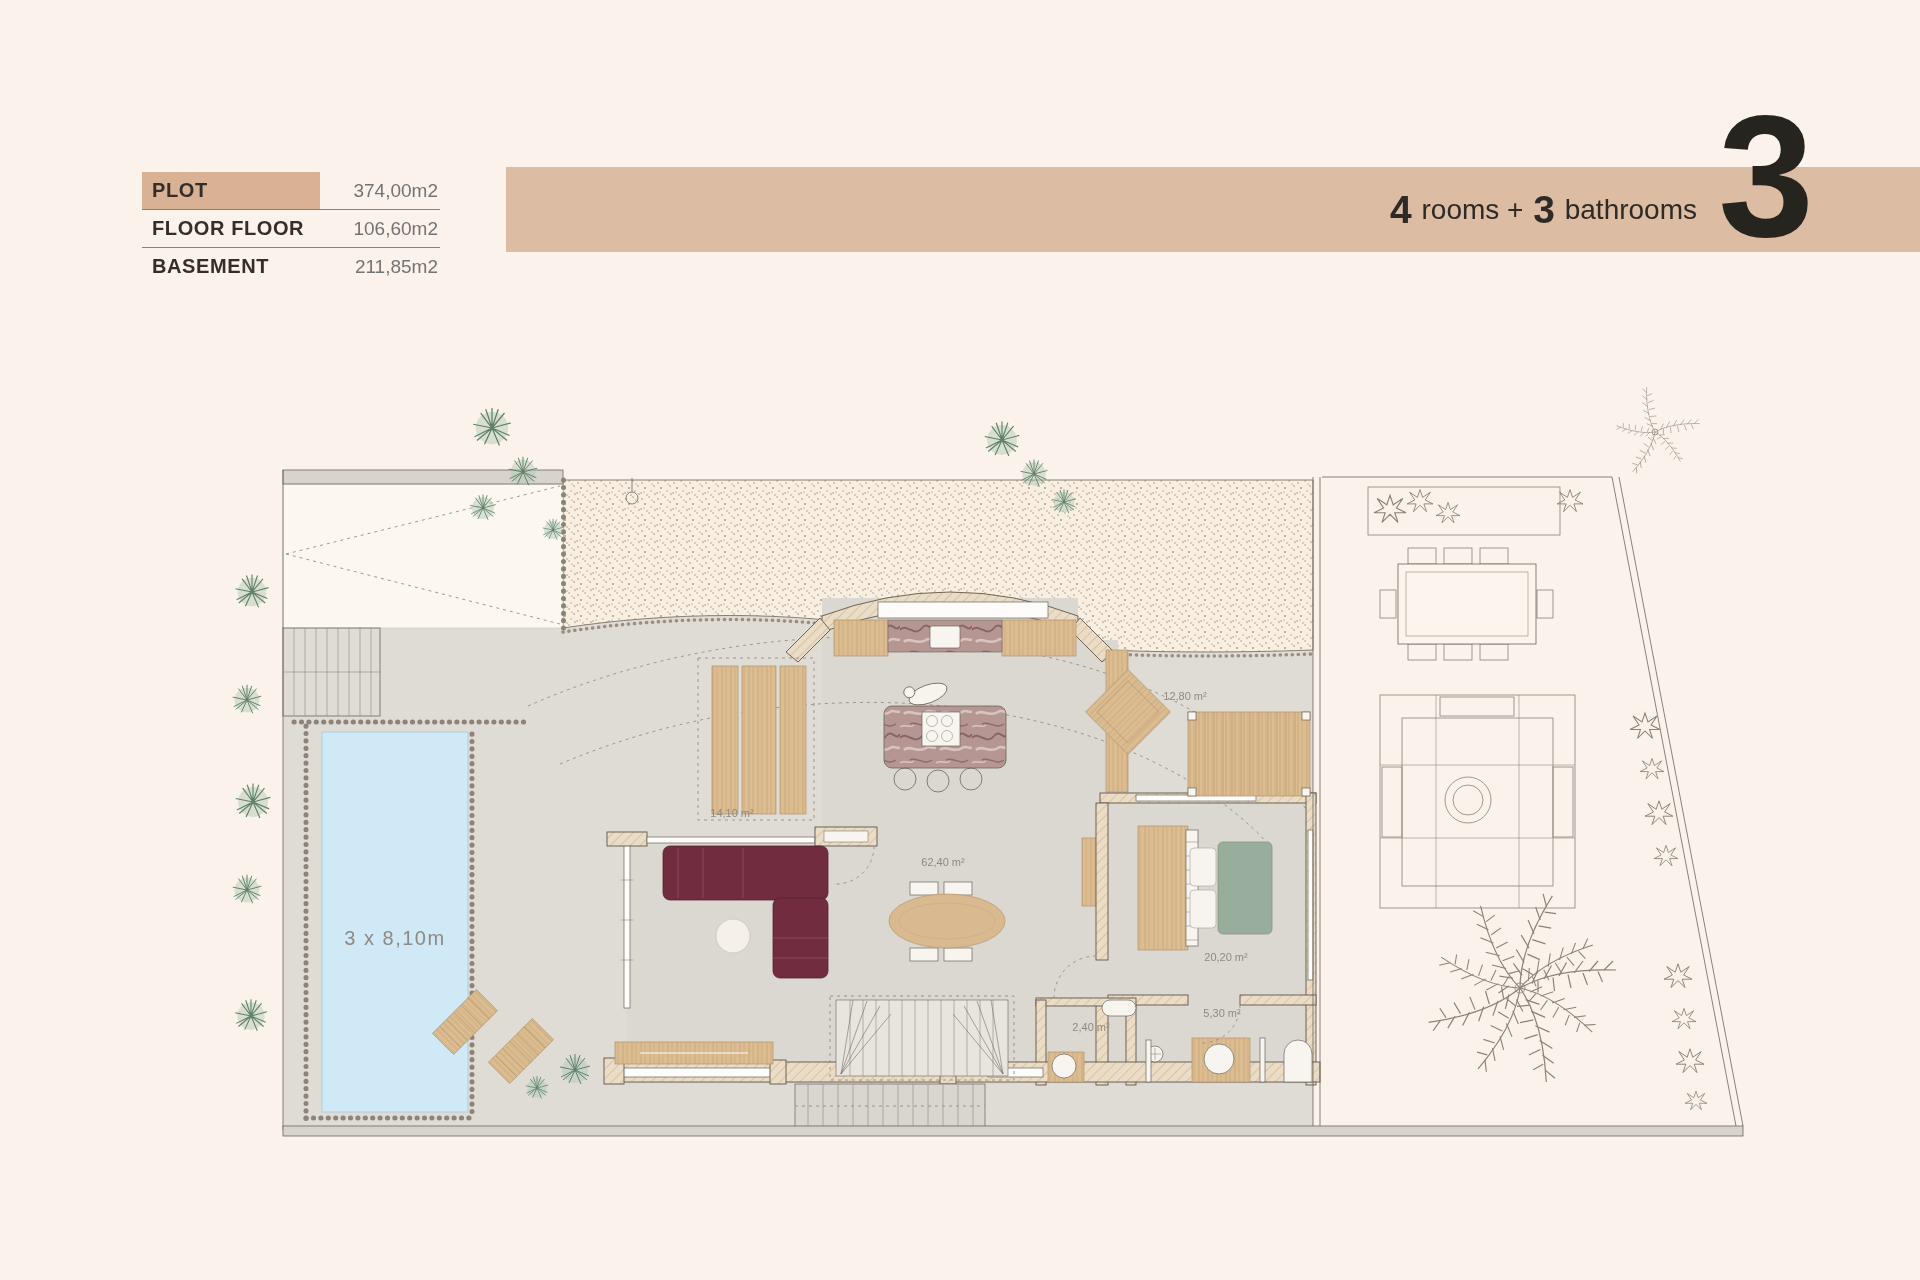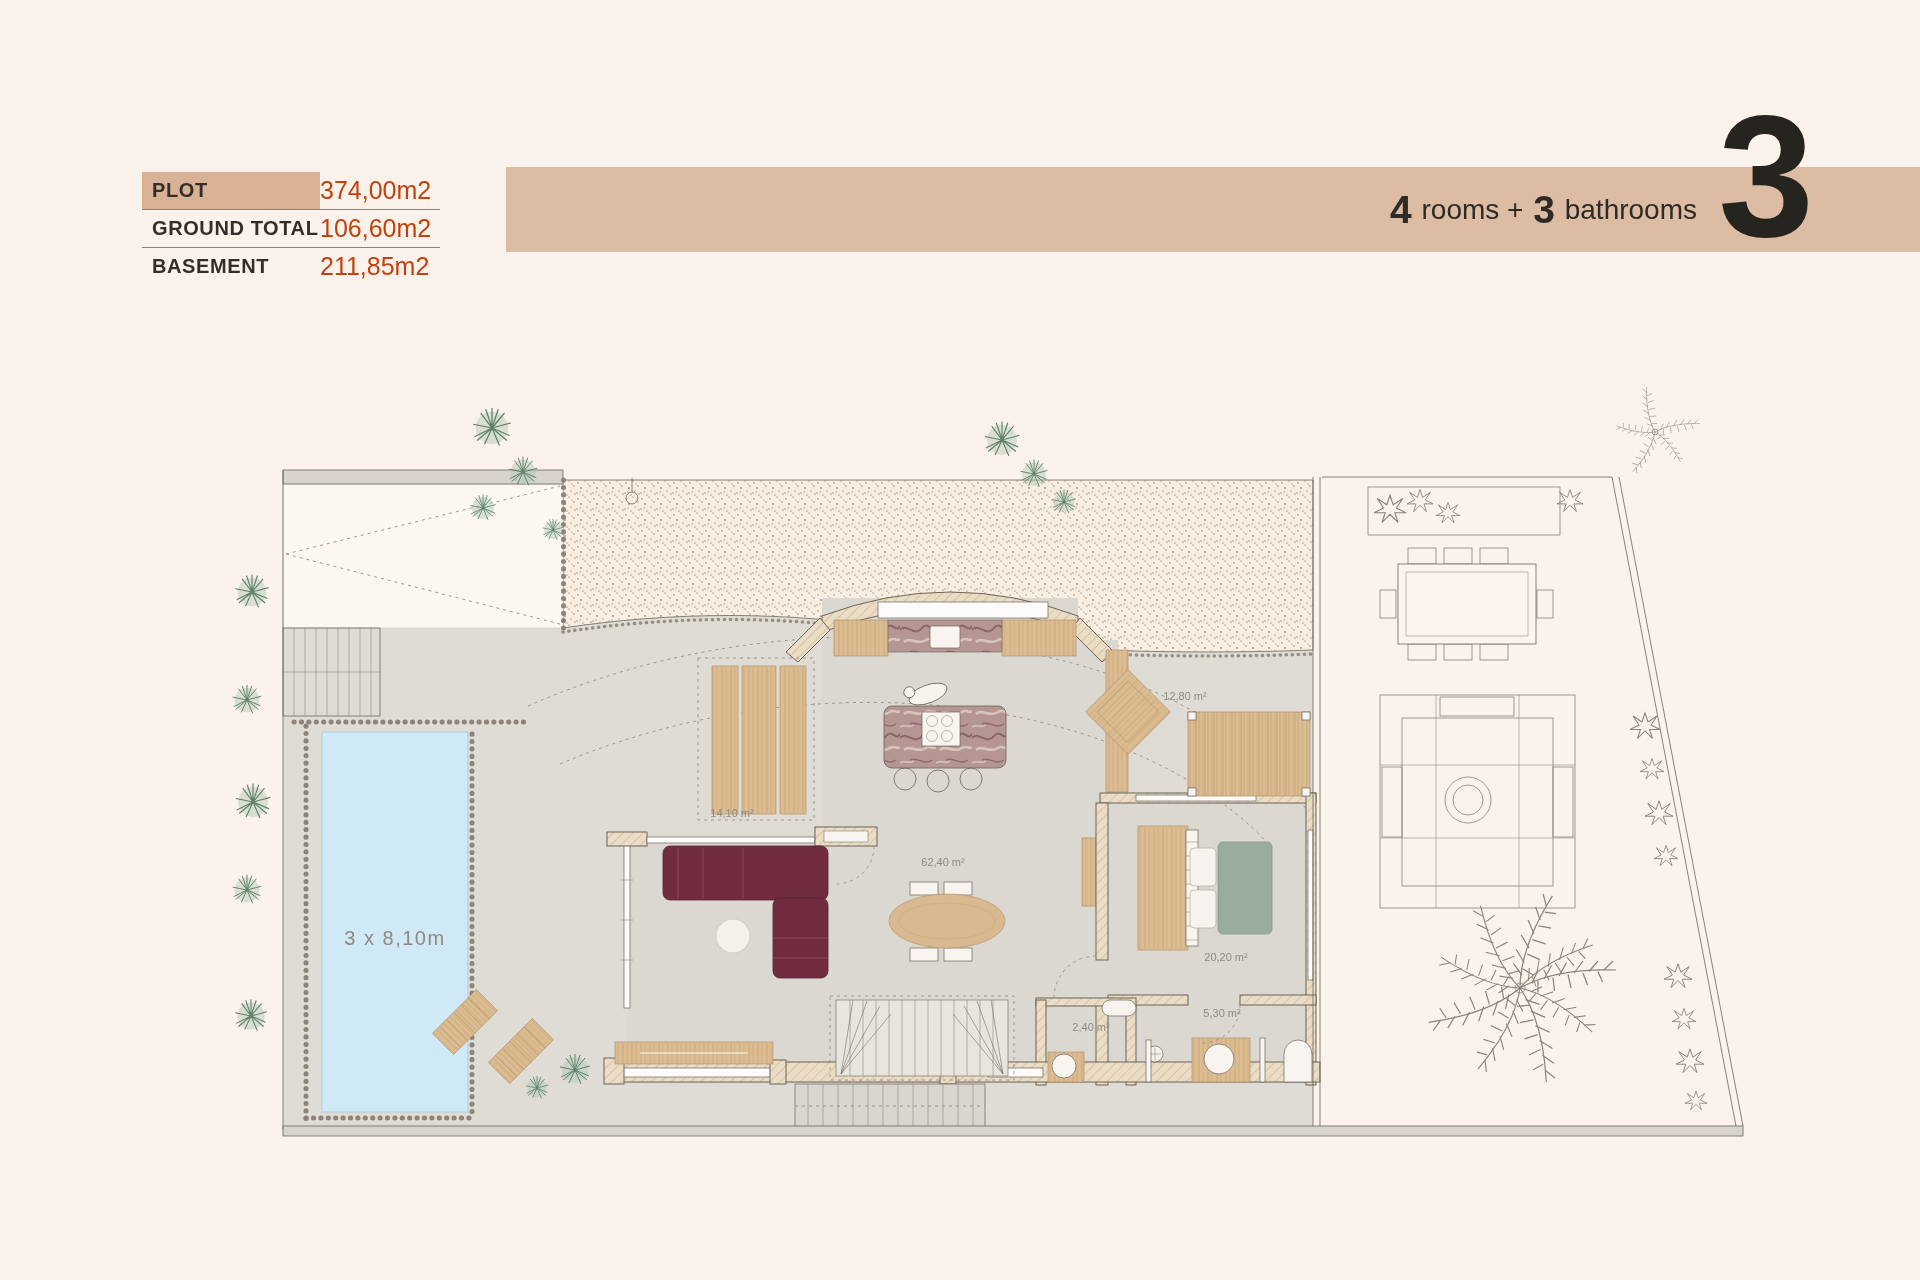--- a/index.html
+++ b/index.html
@@ -1,23 +1,23 @@
 <!DOCTYPE html>
 <html><head>
 <meta charset="utf-8">
 <style>
   html,body{margin:0;padding:0;background:#fbf2ec;}
   .stage{position:relative;width:1920px;height:1280px;background:#fbf2ec;overflow:hidden;font-family:"Liberation Sans",sans-serif;}
   
   .info-table{position:absolute;left:142px;top:172px;width:298px;}
-  .it-row{position:relative;height:37px;display:flex;align-items:stretch;border-bottom:1.5px solid #8a8277;}
+  .it-row{position:relative;height:37px;display:flex;align-items:stretch;justify-content:space-between;border-bottom:1.5px solid #8a8277;}
   .it-row:last-child{border-bottom:none;}
   .it-label{font-size:20px;font-weight:700;letter-spacing:.6px;color:#332e29;padding-left:10px;width:178px;box-sizing:border-box;display:flex;align-items:center;}
   .it-row.hl .it-label{background:#d9b295;}
-  .it-value{font-size:25px;color:#c2410c;display:flex;align-items:center;padding-right:2px;}
+  .it-value{font-size:19px;color:#737373;display:flex;align-items:center;padding-right:2px;}
   
   .band{position:absolute;left:506px;top:167px;width:1414px;height:85px;background:#dcbca3;}
   .band-text{position:absolute;right:223px;top:0;height:85px;display:flex;align-items:center;color:#2e2a25;font-size:28px;white-space:pre;}
   .band-num{font-size:39px;font-weight:700;margin:0 2px;}
   .big-number{position:absolute;left:1694px;top:90px;width:140px;text-align:center;font-size:172px;font-weight:700;color:#26241f;line-height:1;letter-spacing:-4px;}
   
   svg.plan{position:absolute;left:0;top:0;width:1920px;height:1280px;}
   .ln{fill:none;stroke:#6b655c;stroke-width:.8;}
   .lnt{fill:none;stroke:#8a8378;stroke-width:.55;}
   .pln{fill:none;stroke:#8a8378;stroke-width:.8;}
@@ -370,21 +370,21 @@
       <rect x="283" y="1126" width="1460" height="10" fill="#d7d4cd" stroke="#6b655c" stroke-width=".8"></rect>
     </g>
   </svg>
 
   <div class="info-table">
     <div class="it-row hl">
       <div class="it-label">PLOT</div>
       <div class="it-value">374,00m2</div>
     </div>
     <div class="it-row">
-      <div class="it-label">GROUND TOTAL</div>
+      <div class="it-label">FLOOR FLOOR</div>
       <div class="it-value">106,60m2</div>
     </div>
     <div class="it-row">
       <div class="it-label">BASEMENT</div>
       <div class="it-value">211,85m2</div>
     </div>
   </div>
 
   <div class="band">
     <div class="band-text">

